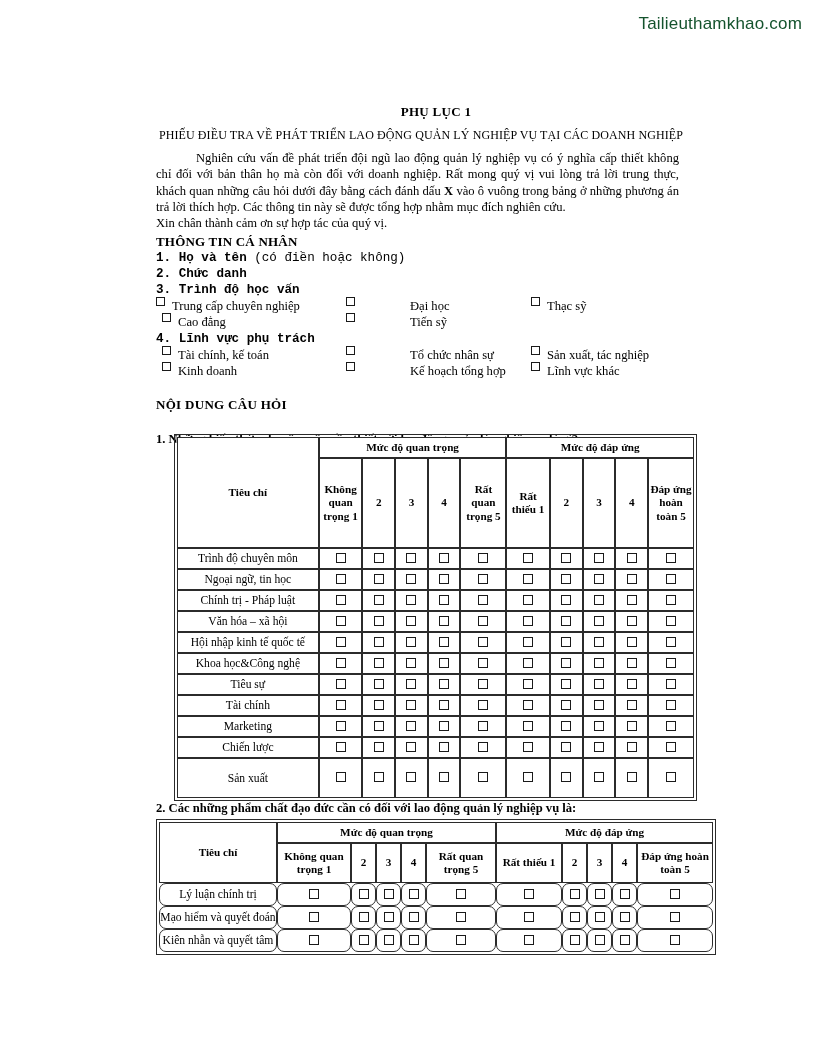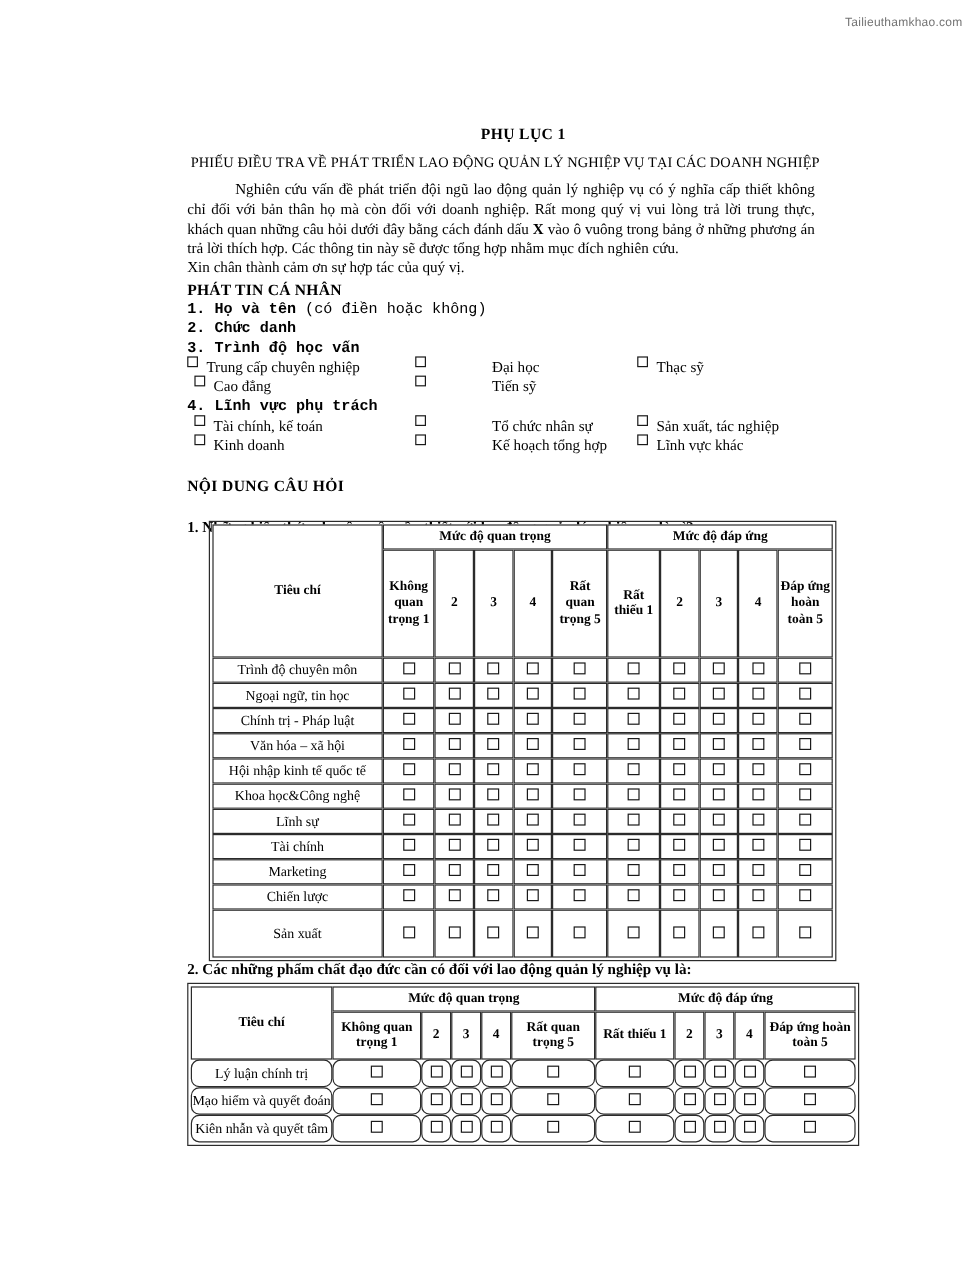--- a/index.html
+++ b/index.html
@@ -23,22 +23,22 @@
     height: 1056px;
     background: #fff;
   }
 
   
   .watermark {
     position: absolute;
     top: 14px;
     right: 14px;
     font-family: "Liberation Sans", "DejaVu Sans", sans-serif;
-    font-size: 10px;
-    color: #737373;
+    font-size: 17px;
+    color: #14532d;
     letter-spacing: 0.2px;
     white-space: nowrap;
   }
 
   
   .content {
     position: absolute;
     left: 156px;
     top: 104px;
     width: 560px;
@@ -212,21 +212,21 @@
 
   <div class="content">
 
     <div class="title-1">PHỤ LỤC 1</div>
     <div class="title-2">PHIẾU ĐIỀU TRA VỀ PHÁT TRIỂN LAO ĐỘNG QUẢN LÝ NGHIỆP VỤ TẠI CÁC DOANH NGHIỆP</div>
 
     <p class="intro"><span class="indent"></span><span>Nghiên cứu vấn đề phát triển đội ngũ lao động quản lý nghiệp vụ có ý nghĩa cấp thiết không chỉ đối với bản thân họ mà còn đối với doanh nghiệp. Rất mong quý vị vui lòng trả lời trung thực, khách quan những câu hỏi dưới đây bằng cách đánh dấu </span><b>X</b><span> vào ô vuông trong bảng ở những phương án trả lời thích hợp. Các thông tin này sẽ được tổng hợp nhằm mục đích nghiên cứu.</span></p>
 
     <p class="intro-2"><span class="indent"></span><span>Xin chân thành cảm ơn sự hợp tác của quý vị.</span></p>
 
-    <div class="section-head">PHÁT TIN CÁ NHÂN</div>
+    <div class="section-head">THÔNG TIN CÁ NHÂN</div>
 
     <p class="q-line"><span>1. Họ và tên </span><span class="normal">(có điền hoặc không)</span></p>
 
     <p class="q-line">2. Chức danh</p>
 
     <p class="q-line">3.  Trình độ học vấn</p>
 
     <div class="opt-row">
       <div class="opt c1">
         <span class="cbox"></span>
@@ -399,21 +399,21 @@
             <td><span class="box"></span></td>
             <td><span class="box"></span></td>
             <td><span class="box"></span></td>
             <td><span class="box"></span></td>
             <td><span class="box"></span></td>
             <td><span class="box"></span></td>
             <td><span class="box"></span></td>
             <td><span class="box"></span></td>
           </tr>
           <tr class="row-1">
-            <td class="crit-cell">Lĩnh sự</td>
+            <td class="crit-cell">Tiêu sự</td>
             <td><span class="box"></span></td>
             <td><span class="box"></span></td>
             <td><span class="box"></span></td>
             <td><span class="box"></span></td>
             <td><span class="box"></span></td>
             <td><span class="box"></span></td>
             <td><span class="box"></span></td>
             <td><span class="box"></span></td>
             <td><span class="box"></span></td>
             <td><span class="box"></span></td>

